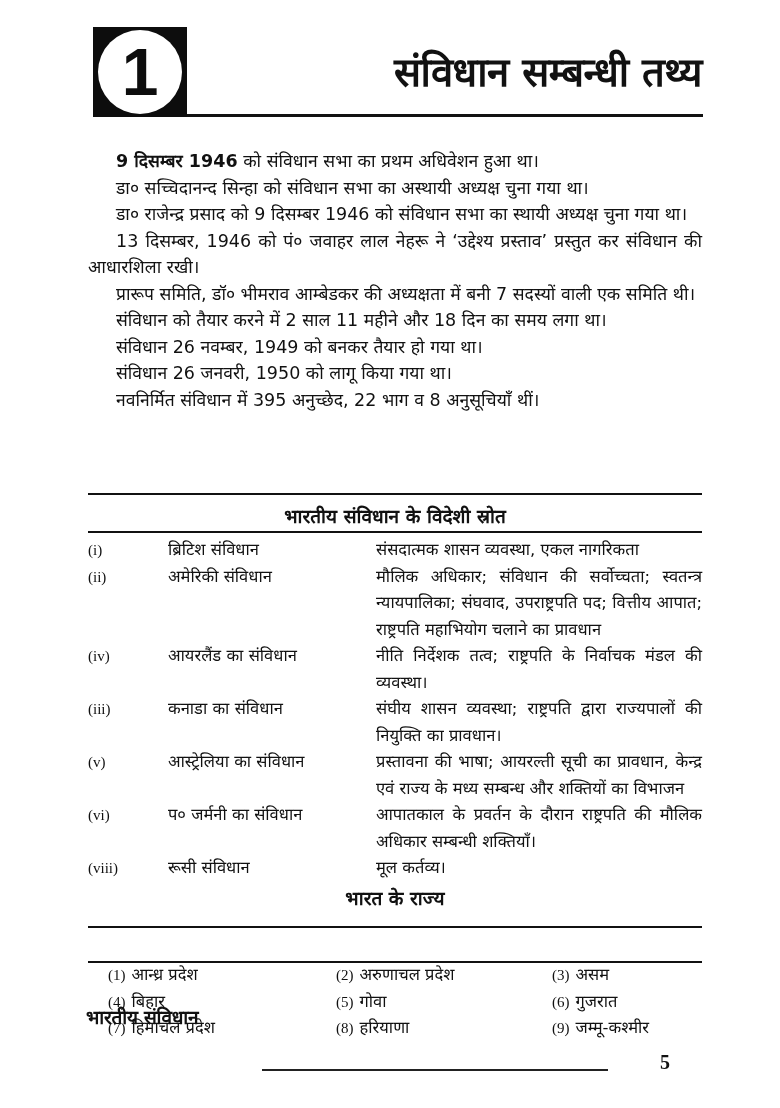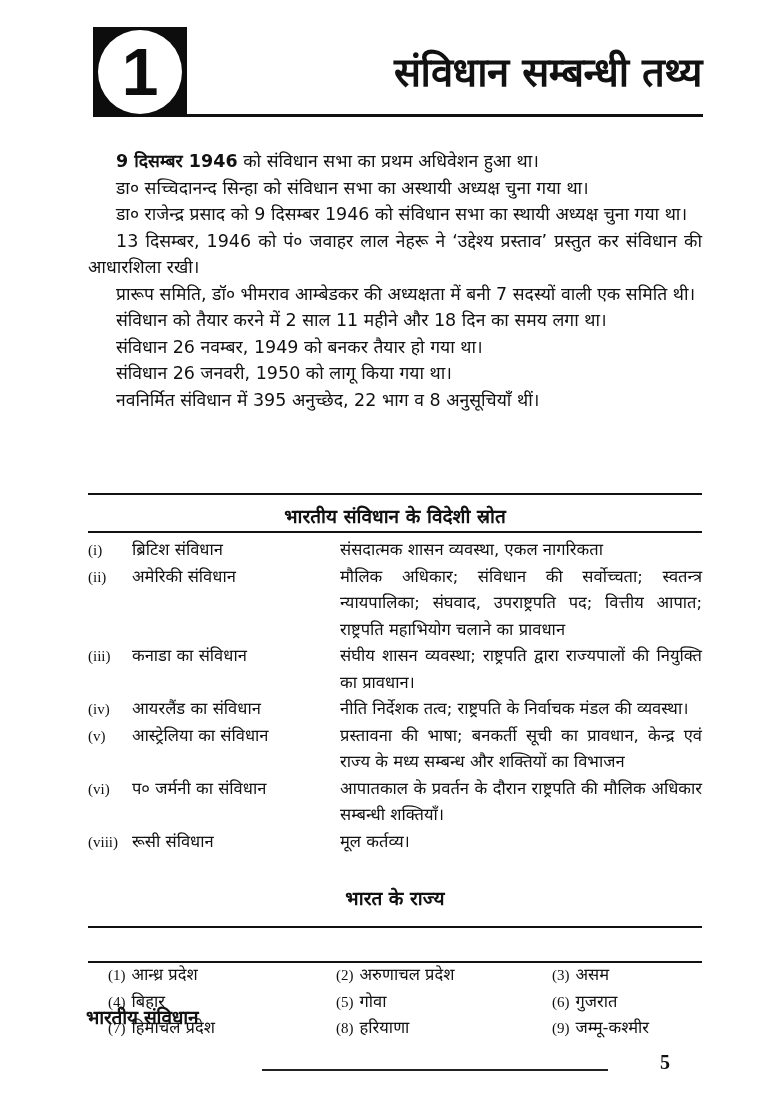--- a/index.html
+++ b/index.html
@@ -36,21 +36,21 @@
   .section-title {
     left: 88px; width: 614px; text-align: center; font-size: 19px; font-weight: bold;
     font-family: "DejaVu Sans", sans-serif;
   }
 
   
   .src-table { left: 88px; top: 537px; width: 614px; font-size: 16.5px; line-height: 26.5px;
                font-family: "DejaVu Sans", sans-serif; }
   .src-row { display: flex; }
   .src-num { width: 44px; flex: none; font-family: "Liberation Serif", serif; font-size: 15px; }
-  .src-country { width: 208px; flex: none; }
+  .src-country { width: 208px; flex: none; margin-left: 36px; }
   .src-desc { flex: 1; text-align: justify; }
 
   
   .states { left: 108px; top: 962px; width: 594px; font-size: 16.5px; line-height: 26.5px;
             font-family: "DejaVu Sans", sans-serif; }
   .states-grid { display: grid; grid-template-columns: 228px 216px 150px; }
   .st-num { font-family: "Liberation Serif", serif; font-size: 15px; margin-right: 6px; }
 
   
   .footer-title {
@@ -91,33 +91,33 @@
     <span class="src-num">(i)</span>
     <span class="src-country">ब्रिटिश संविधान</span>
     <span class="src-desc">संसदात्मक शासन व्यवस्था, एकल नागरिकता</span>
   </div>
   <div class="src-row">
     <span class="src-num">(ii)</span>
     <span class="src-country">अमेरिकी संविधान</span>
     <span class="src-desc">मौलिक अधिकार; संविधान की सर्वोच्चता; स्वतन्त्र न्यायपालिका; संघवाद, उपराष्ट्रपति पद; वित्तीय आपात; राष्ट्रपति महाभियोग चलाने का प्रावधान</span>
   </div>
   <div class="src-row">
+    <span class="src-num">(iv)</span>
+    <span class="src-country">आयरलैंड का संविधान</span>
+    <span class="src-desc">नीति निर्देशक तत्व; राष्ट्रपति के निर्वाचक मंडल की व्यवस्था।</span>
+  </div>
+  <div class="src-row">
     <span class="src-num">(iii)</span>
     <span class="src-country">कनाडा का संविधान</span>
     <span class="src-desc">संघीय शासन व्यवस्था; राष्ट्रपति द्वारा राज्यपालों की नियुक्ति का प्रावधान।</span>
   </div>
   <div class="src-row">
-    <span class="src-num">(iv)</span>
-    <span class="src-country">आयरलैंड का संविधान</span>
-    <span class="src-desc">नीति निर्देशक तत्व; राष्ट्रपति के निर्वाचक मंडल की व्यवस्था।</span>
-  </div>
-  <div class="src-row">
     <span class="src-num">(v)</span>
     <span class="src-country">आस्ट्रेलिया का संविधान</span>
-    <span class="src-desc">प्रस्तावना की भाषा; बनकर्ती सूची का प्रावधान, केन्द्र एवं राज्य के मध्य सम्बन्ध और शक्तियों का विभाजन</span>
+    <span class="src-desc">प्रस्तावना की भाषा; आयरल्ती सूची का प्रावधान, केन्द्र एवं राज्य के मध्य सम्बन्ध और शक्तियों का विभाजन</span>
   </div>
   <div class="src-row">
     <span class="src-num">(vi)</span>
     <span class="src-country">प० जर्मनी का संविधान</span>
     <span class="src-desc">आपातकाल के प्रवर्तन के दौरान राष्ट्रपति की मौलिक अधिकार सम्बन्धी शक्तियाँ।</span>
   </div>
   <div class="src-row">
     <span class="src-num">(viii)</span>
     <span class="src-country">रूसी संविधान</span>
     <span class="src-desc">मूल कर्तव्य।</span>

